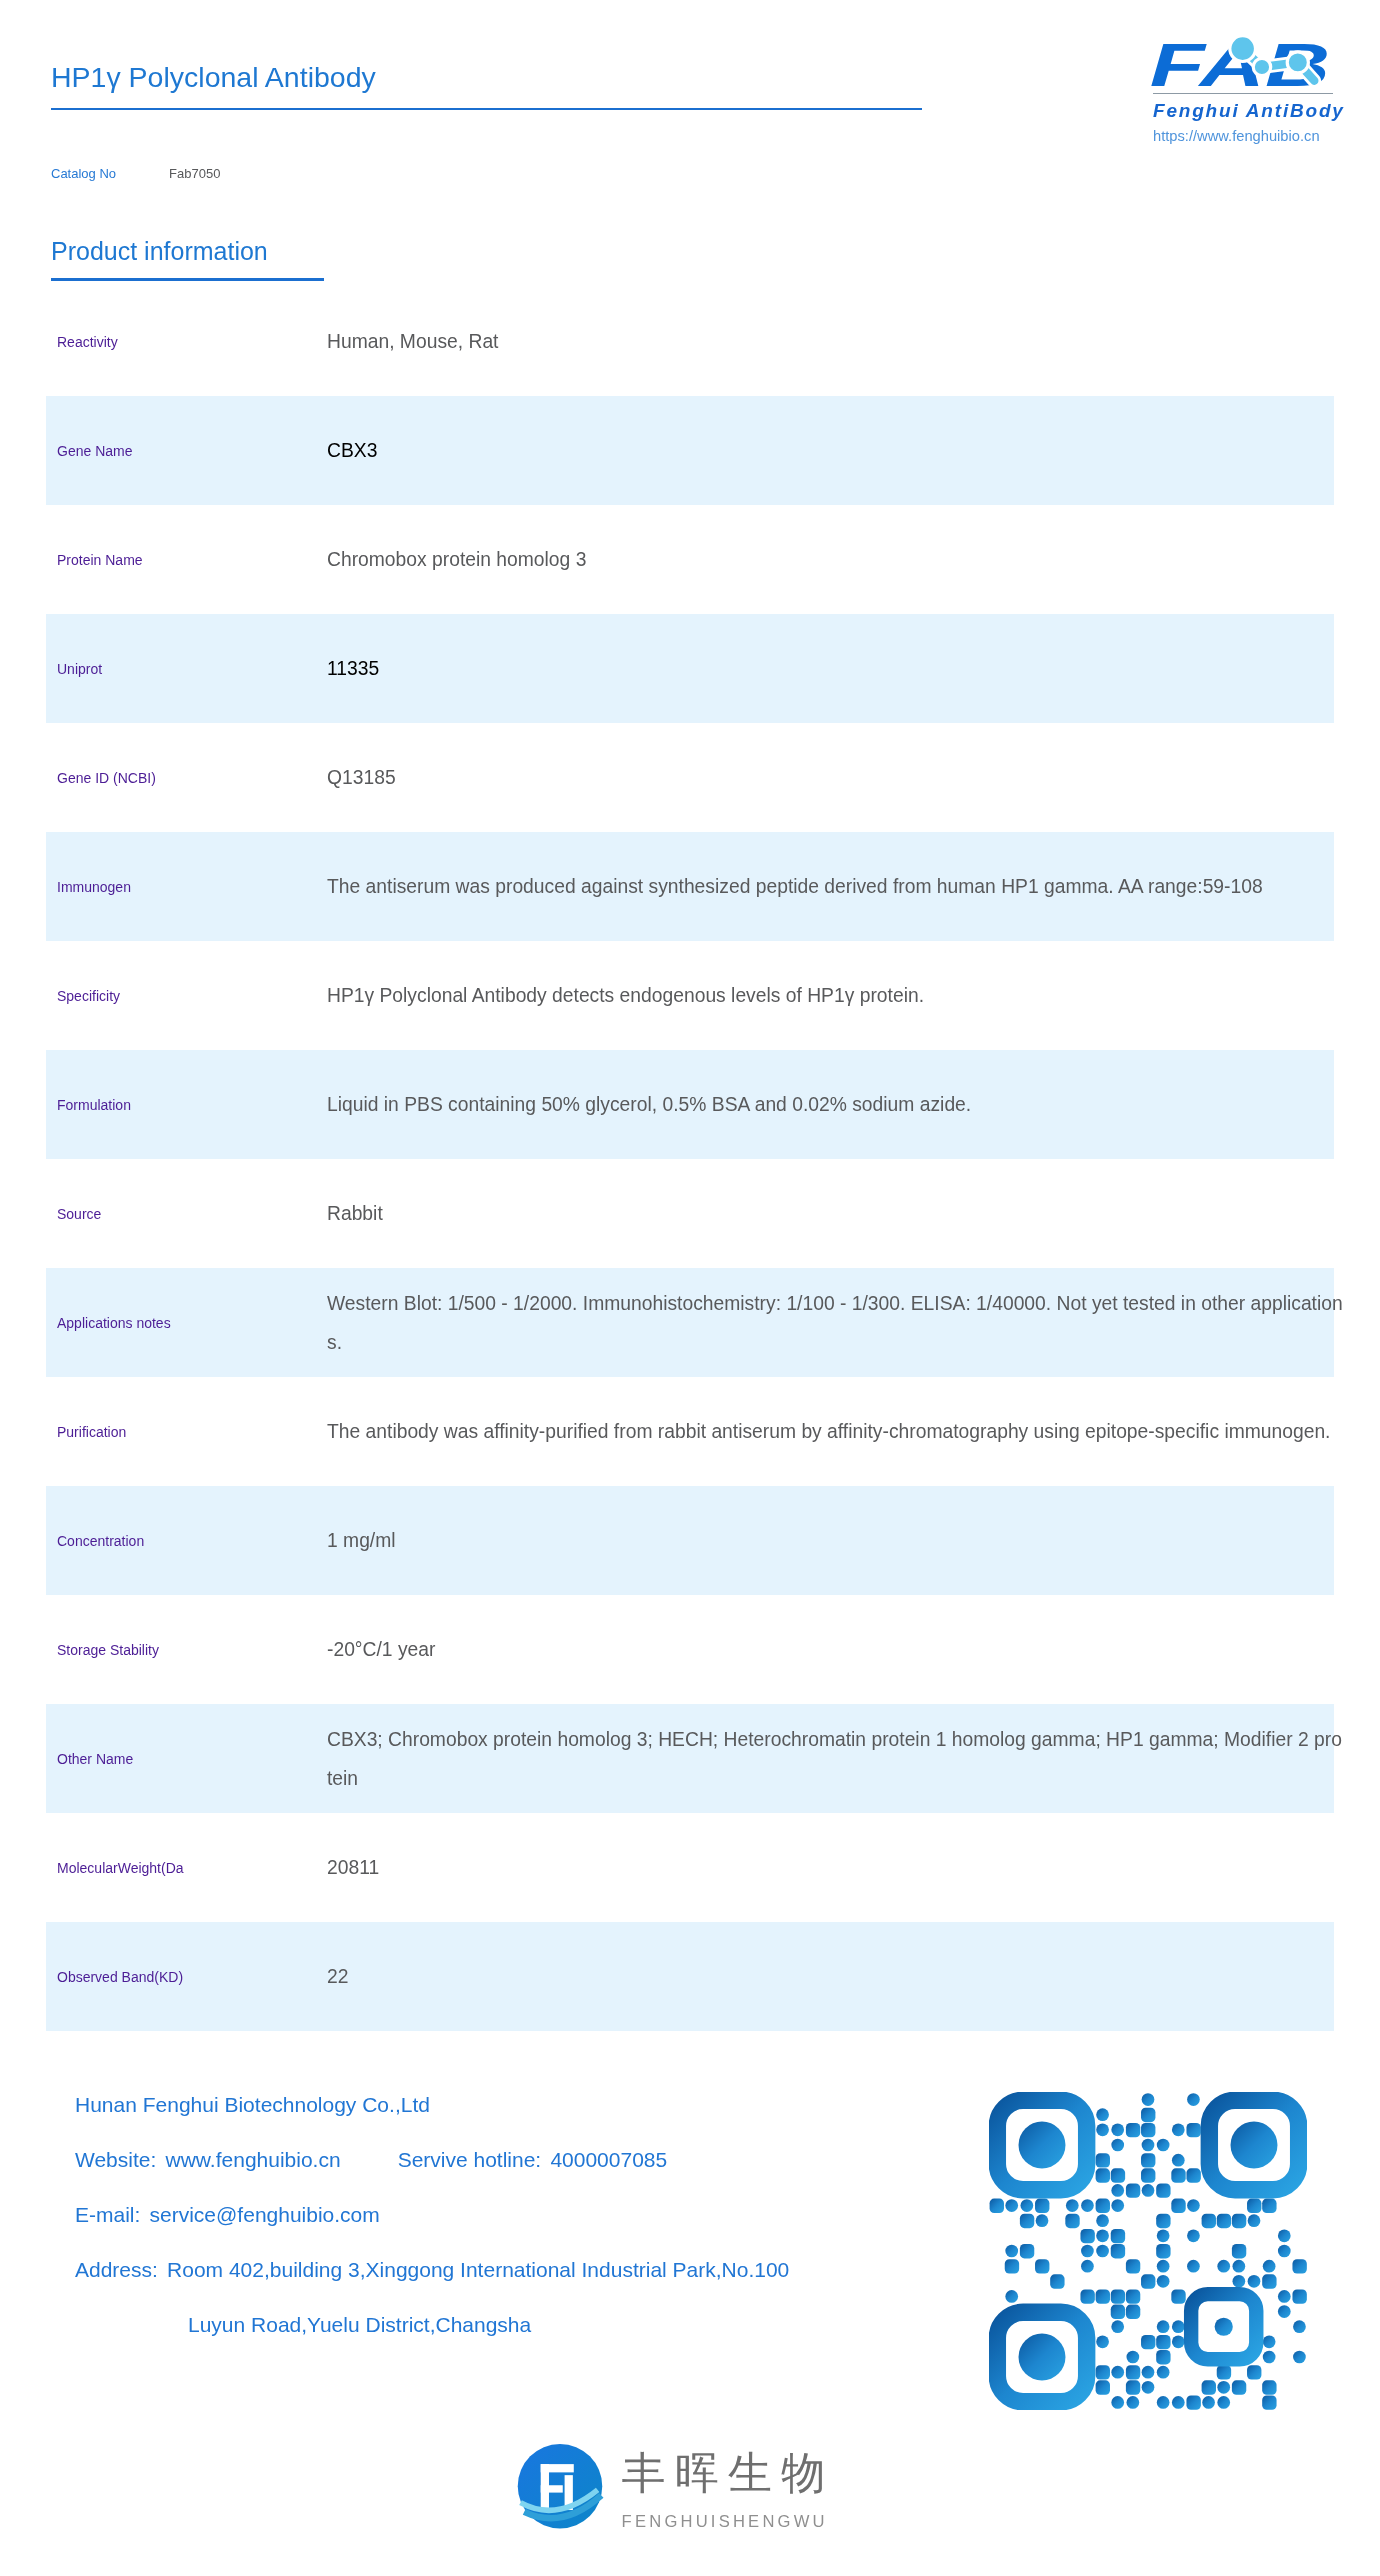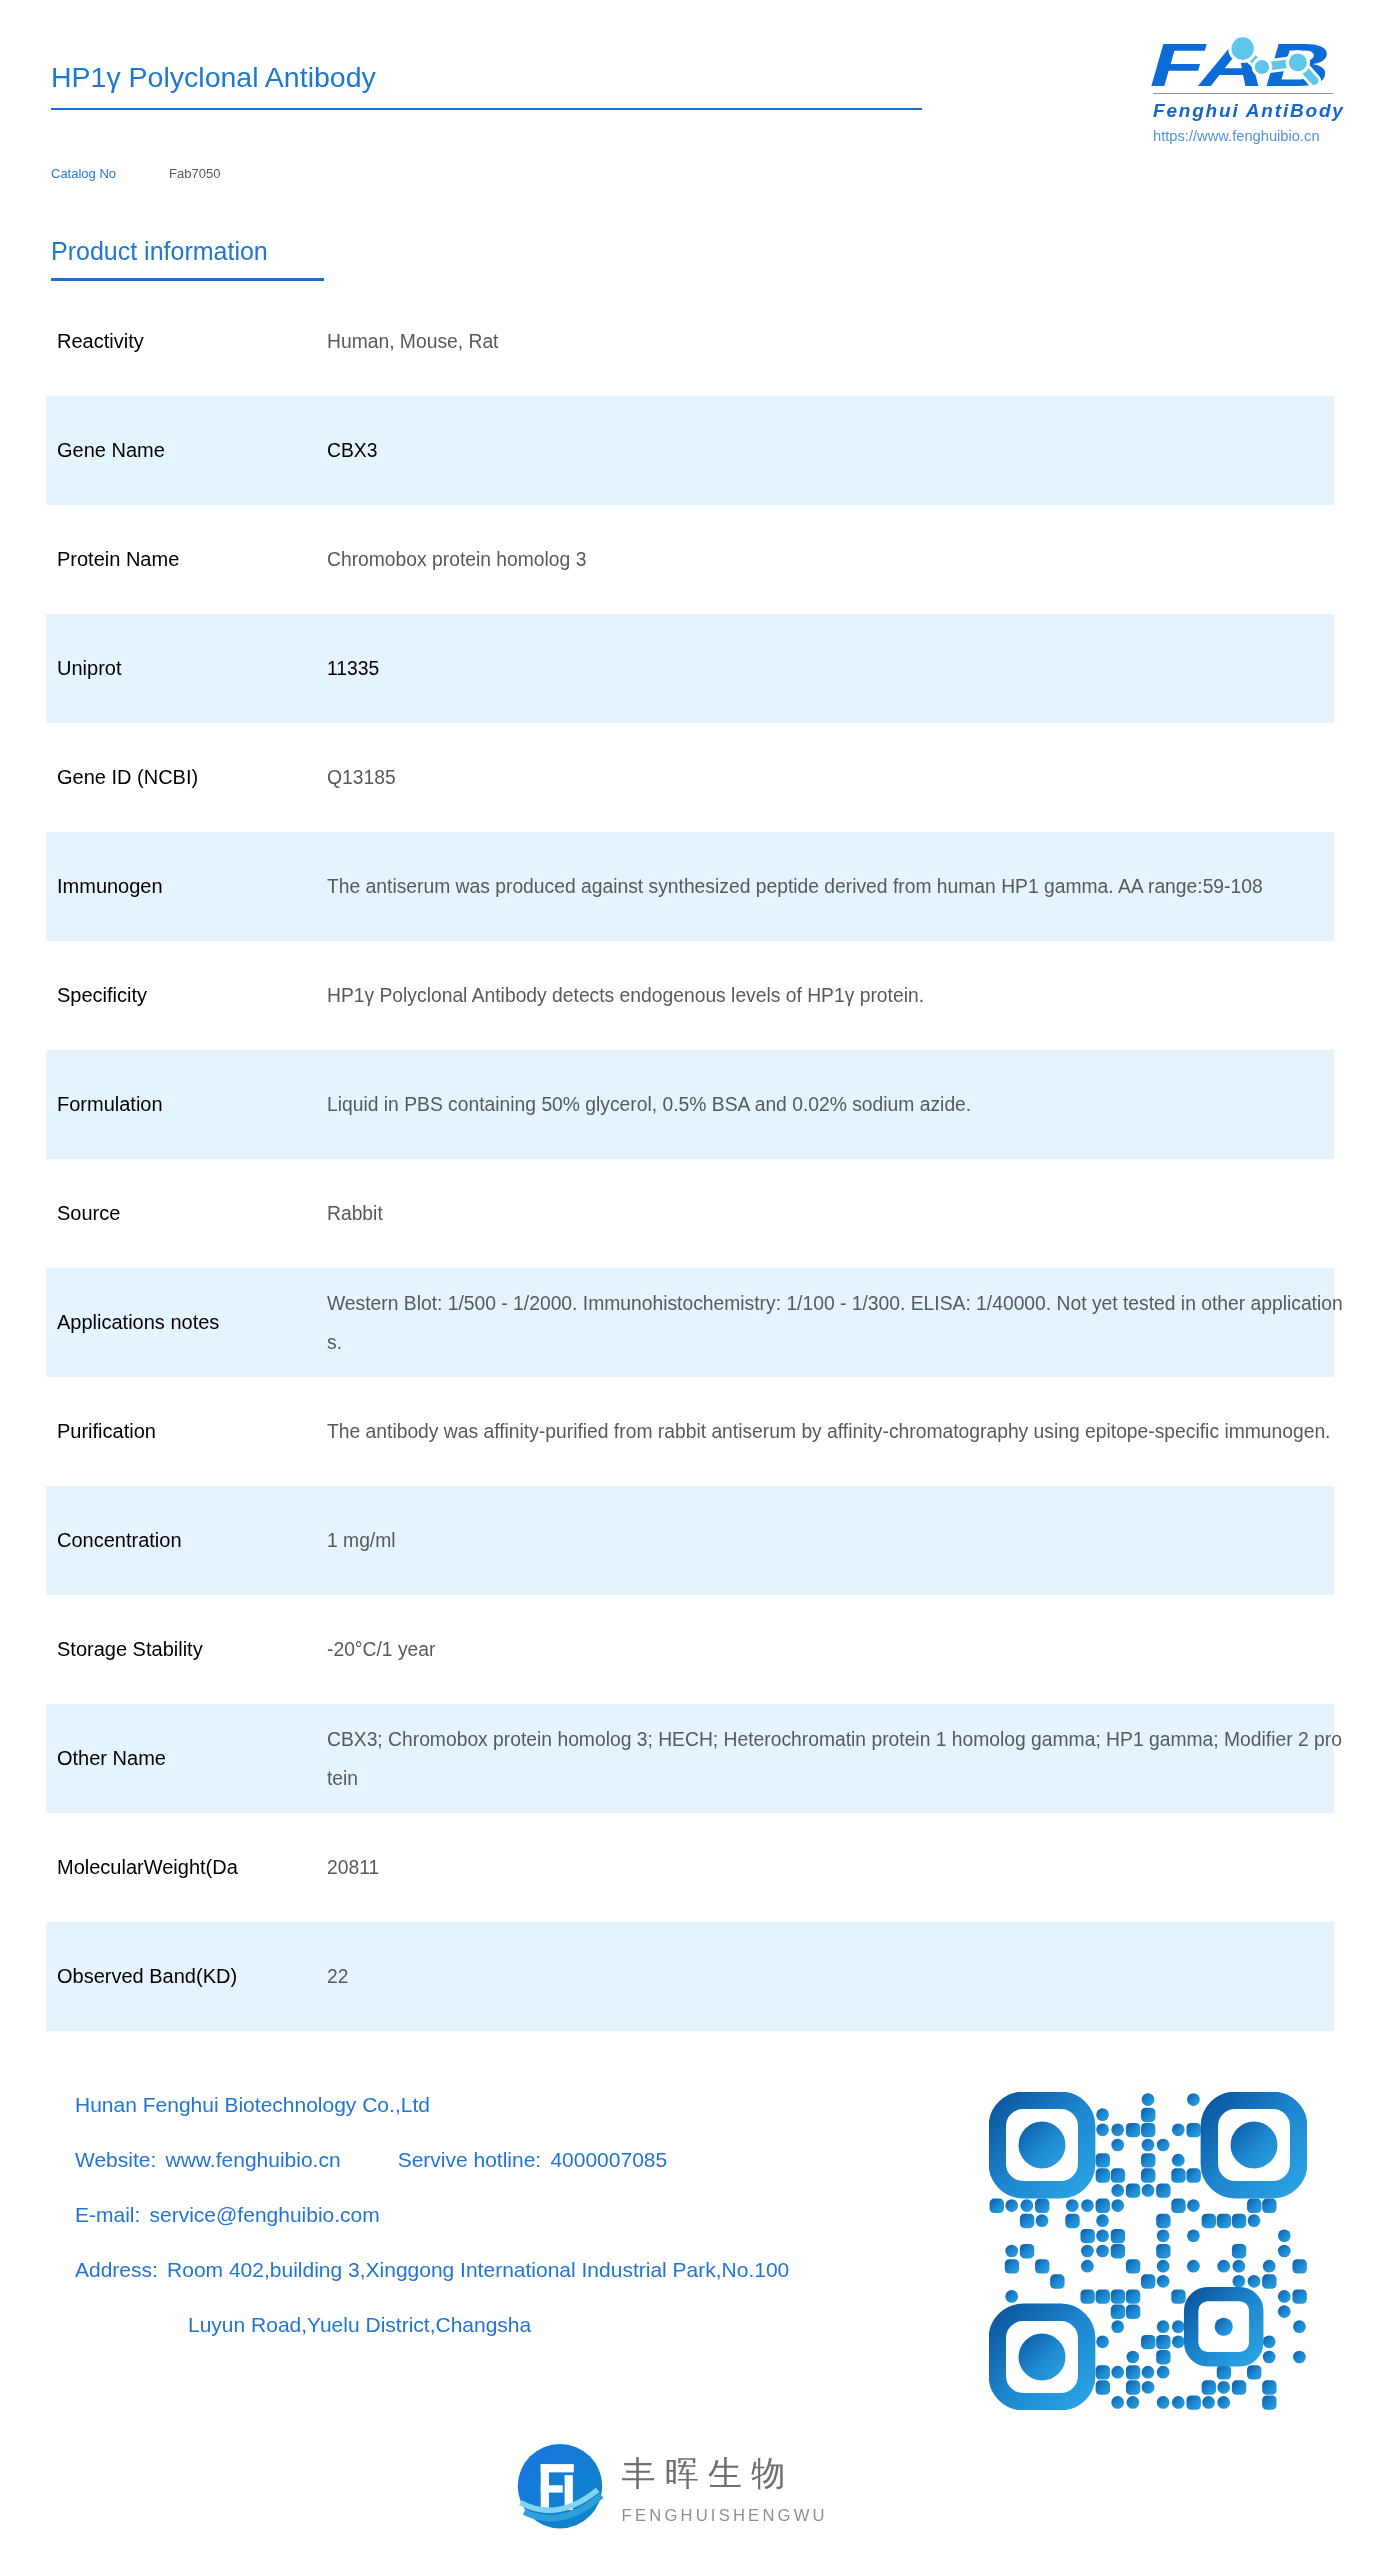--- a/index.html
+++ b/index.html
@@ -20,38 +20,38 @@
   .logo-url{position:absolute;left:1153px;top:128px;font-size:14.7px;color:#4f94dc;white-space:nowrap;}
 
   
   .section-title{position:absolute;left:51px;top:237px;font-size:25px;color:#1e78d2;}
   .section-rule{position:absolute;left:51px;top:278px;width:273px;height:2.8px;background:#1b6fd0;}
 
   
   .table{position:absolute;left:46px;top:287px;width:1288px;}
   .row{display:flex;align-items:center;min-height:109px;}
   .row:nth-child(even){background:#e4f3fd;}
-  .cell-label{width:281px;padding-left:11px;box-sizing:border-box;color:#000000;font-size:20px;flex:none;}
+  .cell-label{width:281px;padding-left:11px;box-sizing:border-box;color:#4c1d95;font-size:14px;flex:none;}
   .cell-value{width:1017px;color:#58595b;font-size:19.3px;line-height:39px;word-break:break-all;flex:none;}
   .cell-value.link{color:#000000;}
 
   
   .footer{position:absolute;left:75px;top:2077px;width:920px;color:#2176d4;font-size:21px;}
   .fline{height:55px;display:flex;align-items:center;white-space:nowrap;}
   .fline .sep{margin-left:9.2px;}
   .hotline{margin-left:57px;}
   .addr2{padding-left:113px;}
 
   
   .qr{position:absolute;left:989px;top:2092px;width:318px;height:318px;}
 
   
   .brandmark{position:absolute;left:515px;top:2442px;display:flex;align-items:center;}
   .bm-text{margin-left:16.6px;}
-  .bm-cn{font-size:34px;color:#6f6f6f;letter-spacing:9.2px;white-space:nowrap;}
+  .bm-cn{font-size:44px;color:#6f6f6f;letter-spacing:9.2px;white-space:nowrap;}
   .bm-en{font-size:16.6px;color:#8f8f8f;letter-spacing:3.2px;margin-top:9px;white-space:nowrap;}
 </style>
 </head>
 <body>
 
 <div class="page">
 
   <div class="title">HP1γ Polyclonal Antibody</div>
   <div class="title-rule"></div>
 

